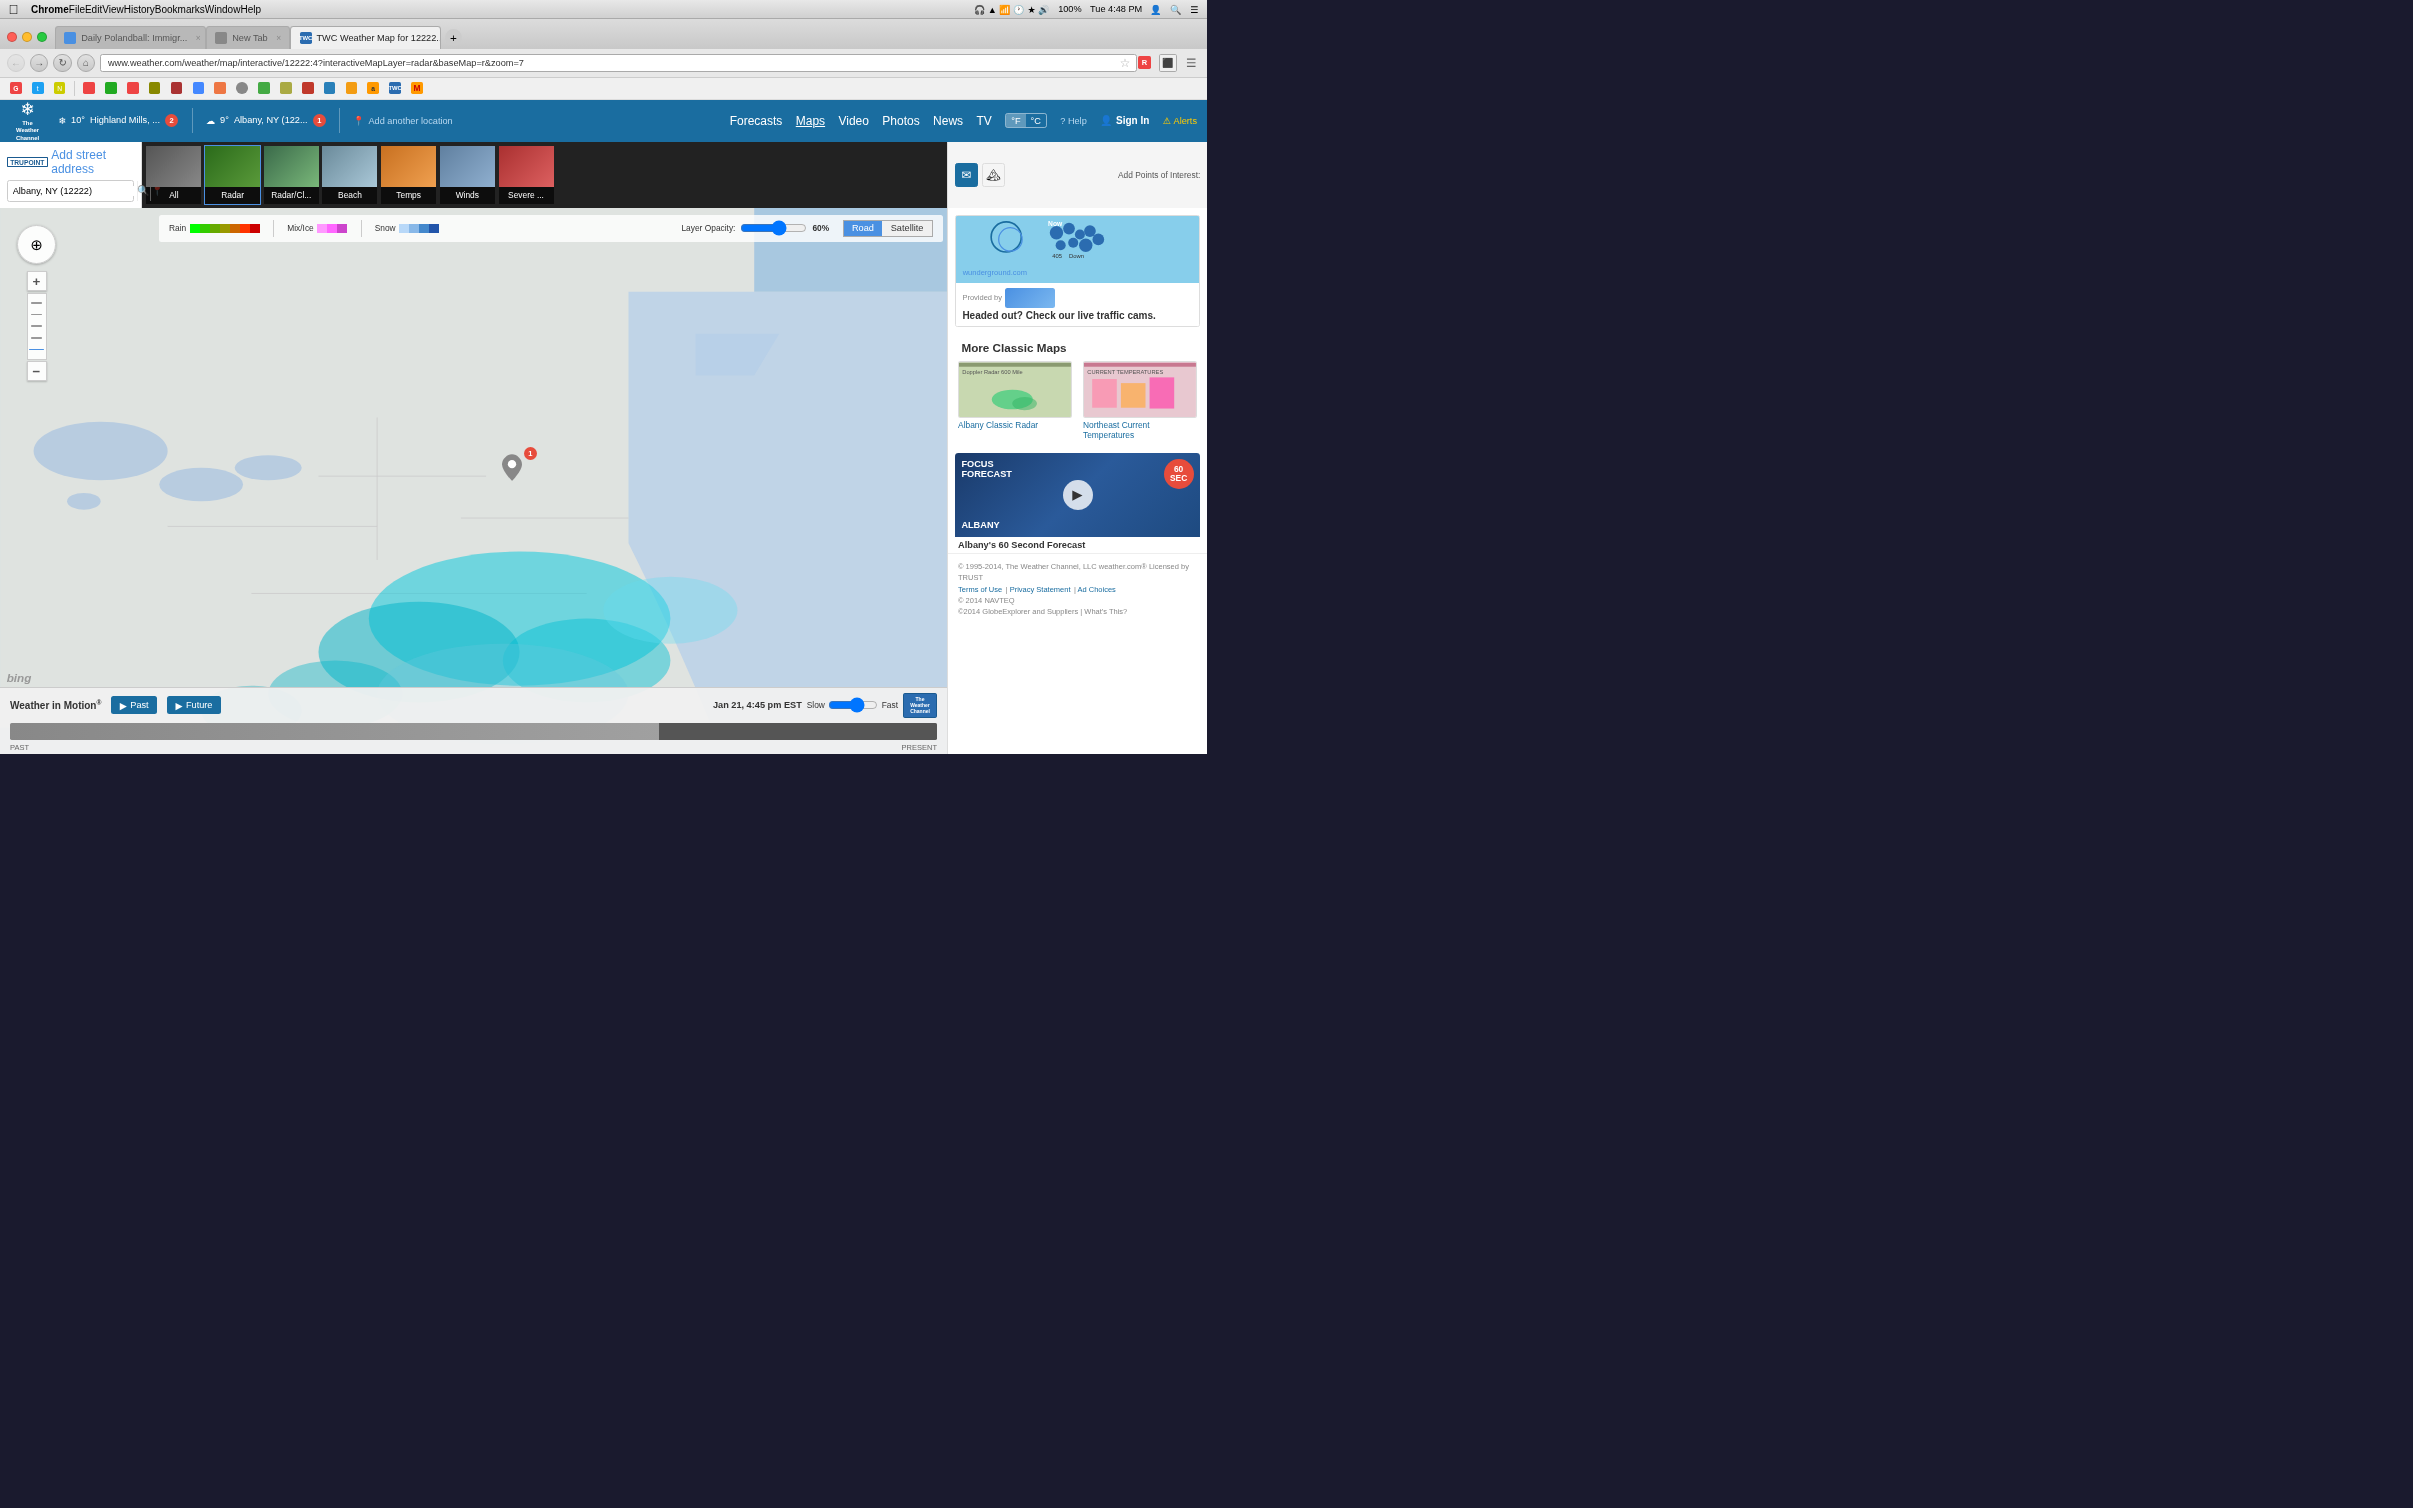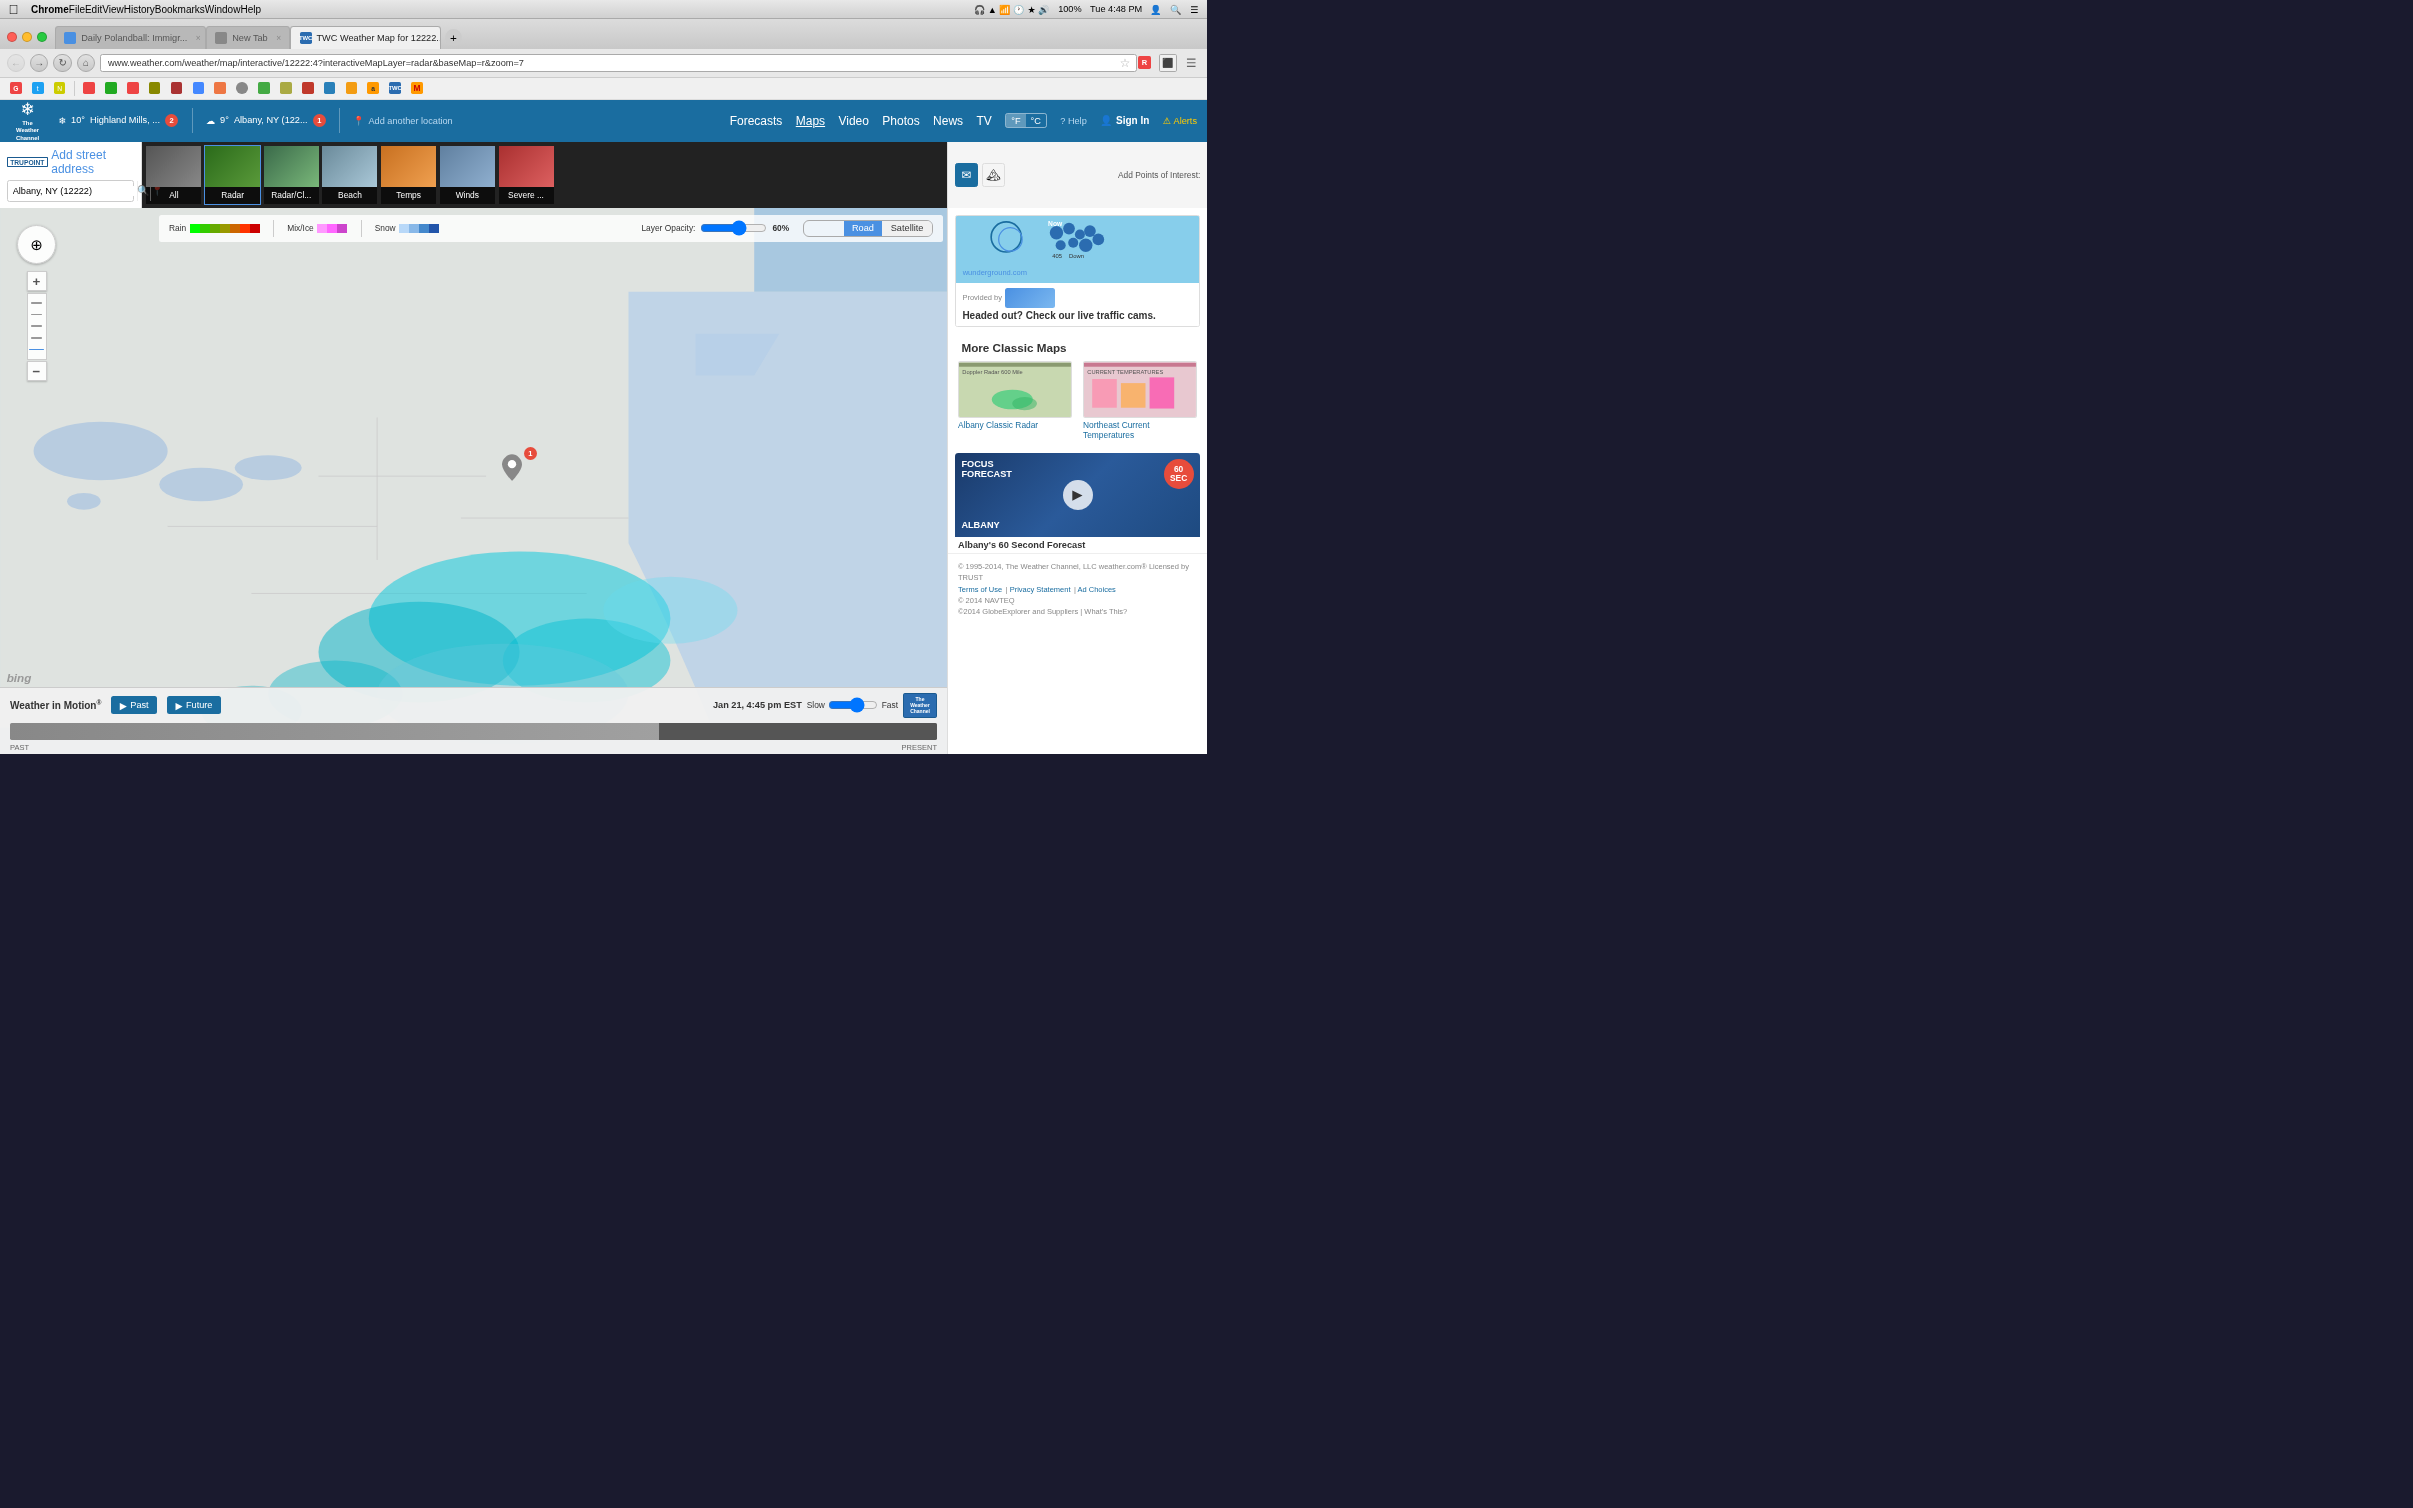--- a/index.html
+++ b/index.html
@@ -290,21 +290,21 @@
     .legend-color { width: 10px; height: 8.4px; }
     .legend-divider { width: 0.8px; height: 17px; background: #ccc; }
     .opacity-control {
       display: flex; align-items: center; gap: 5px;
       margin-left: auto;
     }
     .opacity-label { font-size: 8.4px; color: #333; }
     .opacity-slider { width: 67px; }
     .opacity-value { font-size: 8.4px; color: #333; font-weight: bold; }
     .view-btns {
-      display: flex; border: 0.8px solid #aaa; overflow: hidden; border-radius: 6px; padding-left: 40px;
+      display: flex; border: 0.8px solid #aaa; overflow: hidden; border-radius: 0;
     }
     .view-btn {
       padding: 2.5px 8.4px; font-size: 9.2px; cursor: pointer; background: #f0f0f0; color: #333;
     }
     .view-btn-active { background: #4a90e2; color: white; }
 
     
     .map-pin {
       position: absolute;
       top: 48%;

